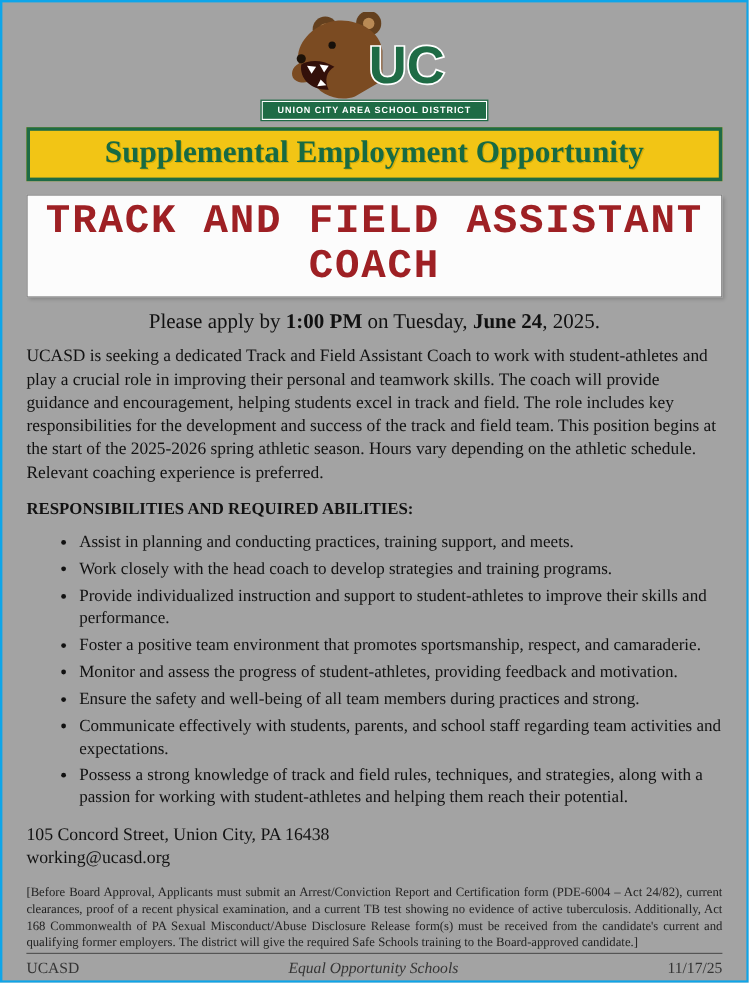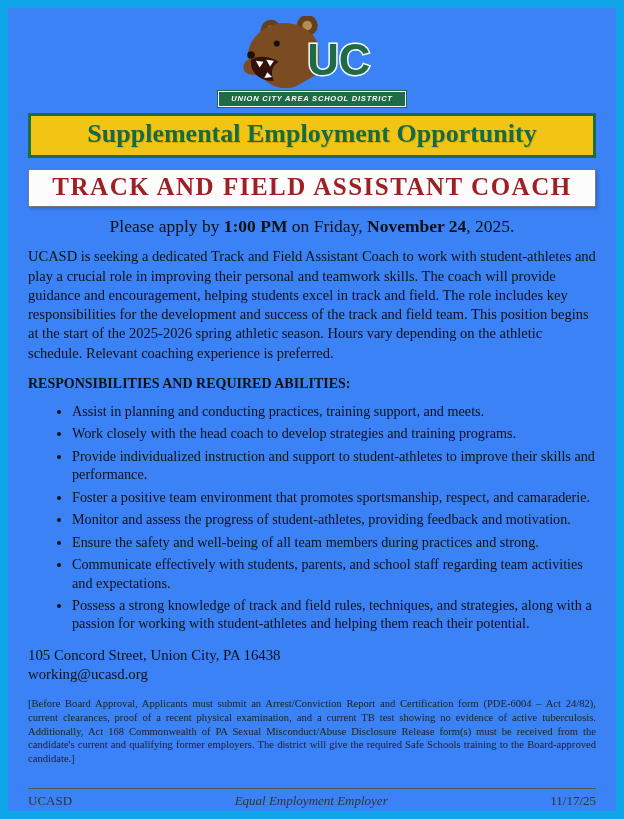--- a/index.html
+++ b/index.html
@@ -4,38 +4,38 @@
 <style>
   * { margin:0; padding:0; box-sizing:border-box; }
   html,body { background:#ffffff; }
   body {
     font-family:"Liberation Serif", serif;
     width:624px; height:819px;
     display:flex; align-items:flex-start; justify-content:center;
   }
   .page {
     width:624px; height:819px;
-    border:8px solid #0ea5e9;
+    border:2px solid #0ea5e9;
     outline:2px solid #ffffff;
-    background:#3b82f6;
+    background:#a3a3a3;
     padding:8px 20px 0 20px;
     position:relative;
     overflow:hidden;
   }
   
   .logo-wrap { text-align:center; line-height:0; }
   .logo-inner { display:inline-block; position:relative; }
   .ribbon {
     display:inline-block;
     background:#1e6b45; color:#fff;
     font-family:"Liberation Sans", sans-serif;
     font-size:7.5px; font-weight:bold; letter-spacing:.8px;
     padding:3px 12px; line-height:1.1;
     margin-top:-6px;
-    border:1px solid #ffffff; outline:1px solid #1e6b45;font-style:italic;
+    border:1px solid #ffffff; outline:1px solid #1e6b45;
   }
   
   .banner {
     margin-top:6px;
     background:#f2c515;
     border:3px solid #1e6b45;
     text-align:center;
     padding:3px 0 6px 0;
   }
   .banner-text {
@@ -45,21 +45,21 @@
   
   .title-box {
     margin-top:11px;
     border:1px solid #7a7a7a;
     background:#fcfcfc;
     box-shadow:2px 2px 3px rgba(0,0,0,.18);
     text-align:center;
     padding:3px 0 5px 0;
   }
   .title-text {
-    font-size:25px; font-weight:bold; color:#9e2024; letter-spacing:1.5px;
+    font-size:34px; font-weight:bold; color:#9e2024; letter-spacing:1.5px;font-family:Liberation Mono, monospace;
   }
   
   .apply-line { margin-top:9px; text-align:center; font-size:17.5px; color:#111; }
   .apply-line b { font-weight:bold; }
   
   .intro { margin-top:10px; font-size:14.5px; line-height:1.33; color:#111; }
   .resp-heading { margin-top:13px; font-size:14px; font-weight:bold; color:#111; }
   ul.resp-list { margin-top:10px; padding-left:44px; }
   ul.resp-list li {
     font-size:14.2px; line-height:1.3; color:#111; margin-bottom:4px;
@@ -115,21 +115,21 @@
 
   <div class="banner">
     <span class="banner-text">Supplemental Employment Opportunity</span>
   </div>
 
   <div class="title-box">
     <span class="title-text">TRACK AND FIELD ASSISTANT COACH</span>
   </div>
 
   <div class="apply-line">
-    <span>Please apply by </span><b>1:00 PM</b><span> on Friday, </span><b>November 24</b><span>, 2025.</span>
+    <span>Please apply by </span><b>1:00 PM</b><span> on Tuesday, </span><b>June 24</b><span>, 2025.</span>
   </div>
 
   <p class="intro">UCASD is seeking a dedicated Track and Field Assistant Coach to work with student-athletes and play a crucial role in improving their personal and teamwork skills. The coach will provide guidance and encouragement, helping students excel in track and field. The role includes key responsibilities for the development and success of the track and field team. This position begins at the start of the 2025-2026 spring athletic season. Hours vary depending on the athletic schedule. Relevant coaching experience is preferred.</p>
 
   <div class="resp-heading">RESPONSIBILITIES AND REQUIRED ABILITIES:</div>
 
   <ul class="resp-list">
     <li>Assist in planning and conducting practices, training support, and meets.</li>
     <li>Work closely with the head coach to develop strategies and training programs.</li>
     <li>Provide individualized instruction and support to student-athletes to improve their skills and performance.</li>
@@ -143,17 +143,17 @@
 
   <div class="contact">
     <div>105 Concord Street, Union City, PA 16438</div>
     <div>working@ucasd.org</div>
   </div>
 
   <p class="fine-print">[Before Board Approval, Applicants must submit an Arrest/Conviction Report and Certification form (PDE-6004 – Act 24/82), current clearances, proof of a recent physical examination, and a current TB test showing no evidence of active tuberculosis. Additionally, Act 168 Commonwealth of PA Sexual Misconduct/Abuse Disclosure Release form(s) must be received from the candidate's current and qualifying former employers.  The district will give the required Safe Schools training to the Board-approved candidate.]</p>
 
   <div class="footer">
     <span class="footer-left">UCASD</span>
-    <span class="footer-center">Equal Employment Employer</span>
+    <span class="footer-center">Equal Opportunity Schools</span>
     <span class="footer-right">11/17/25</span>
   </div>
 
 </div>
 
 </body></html>

